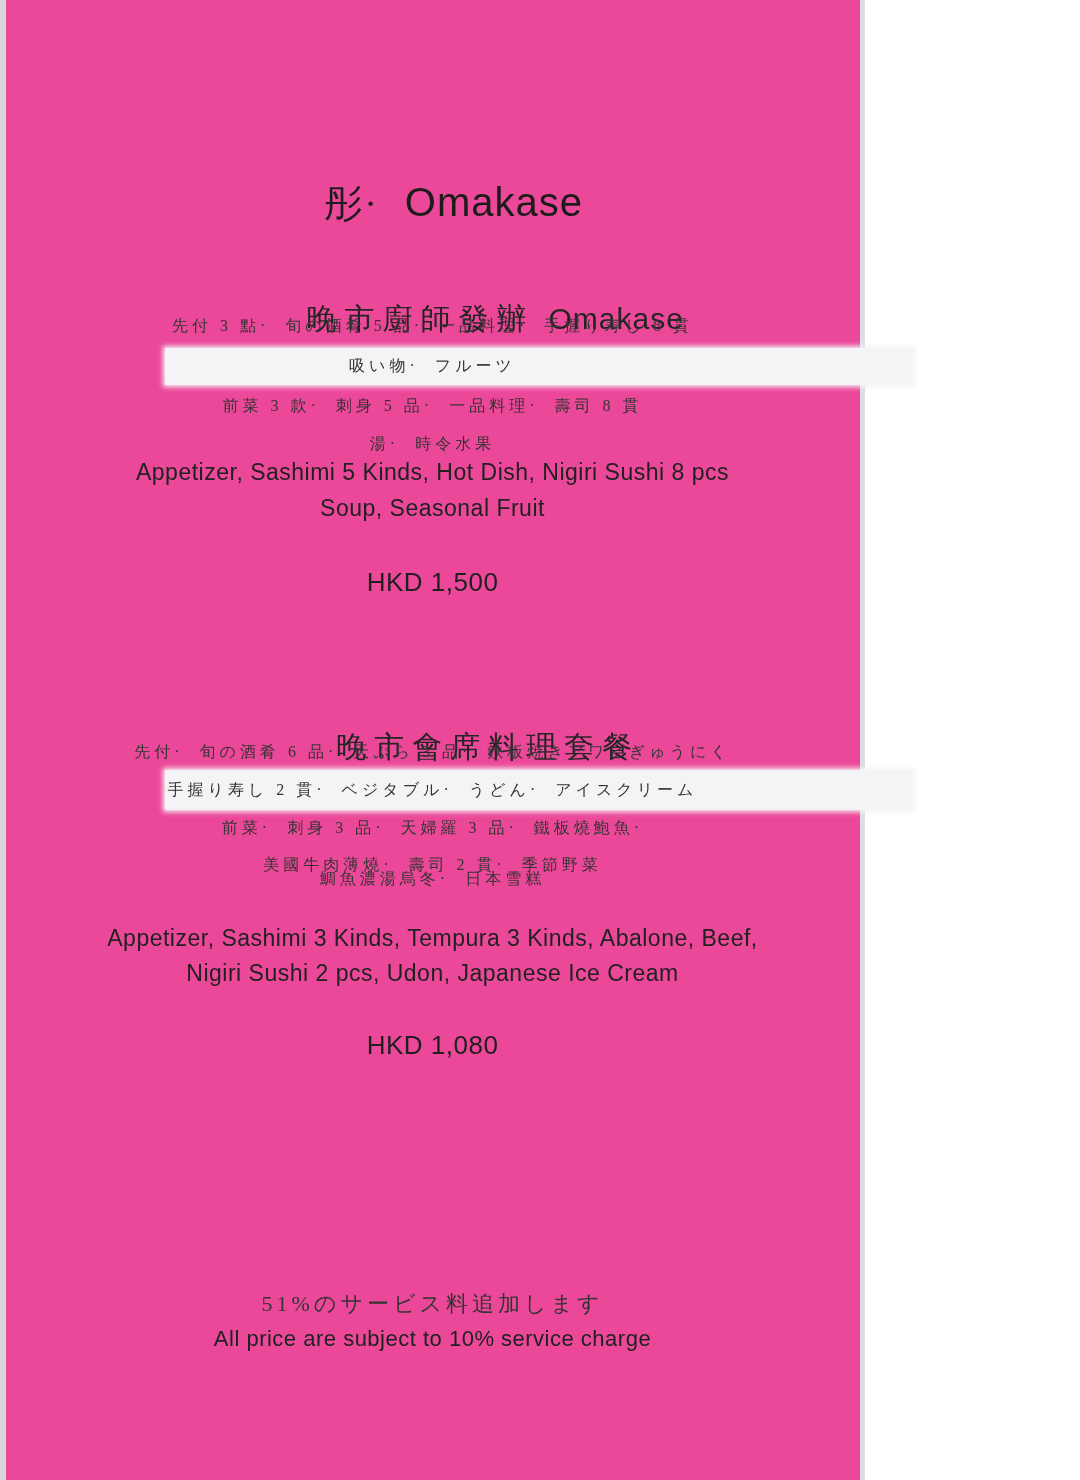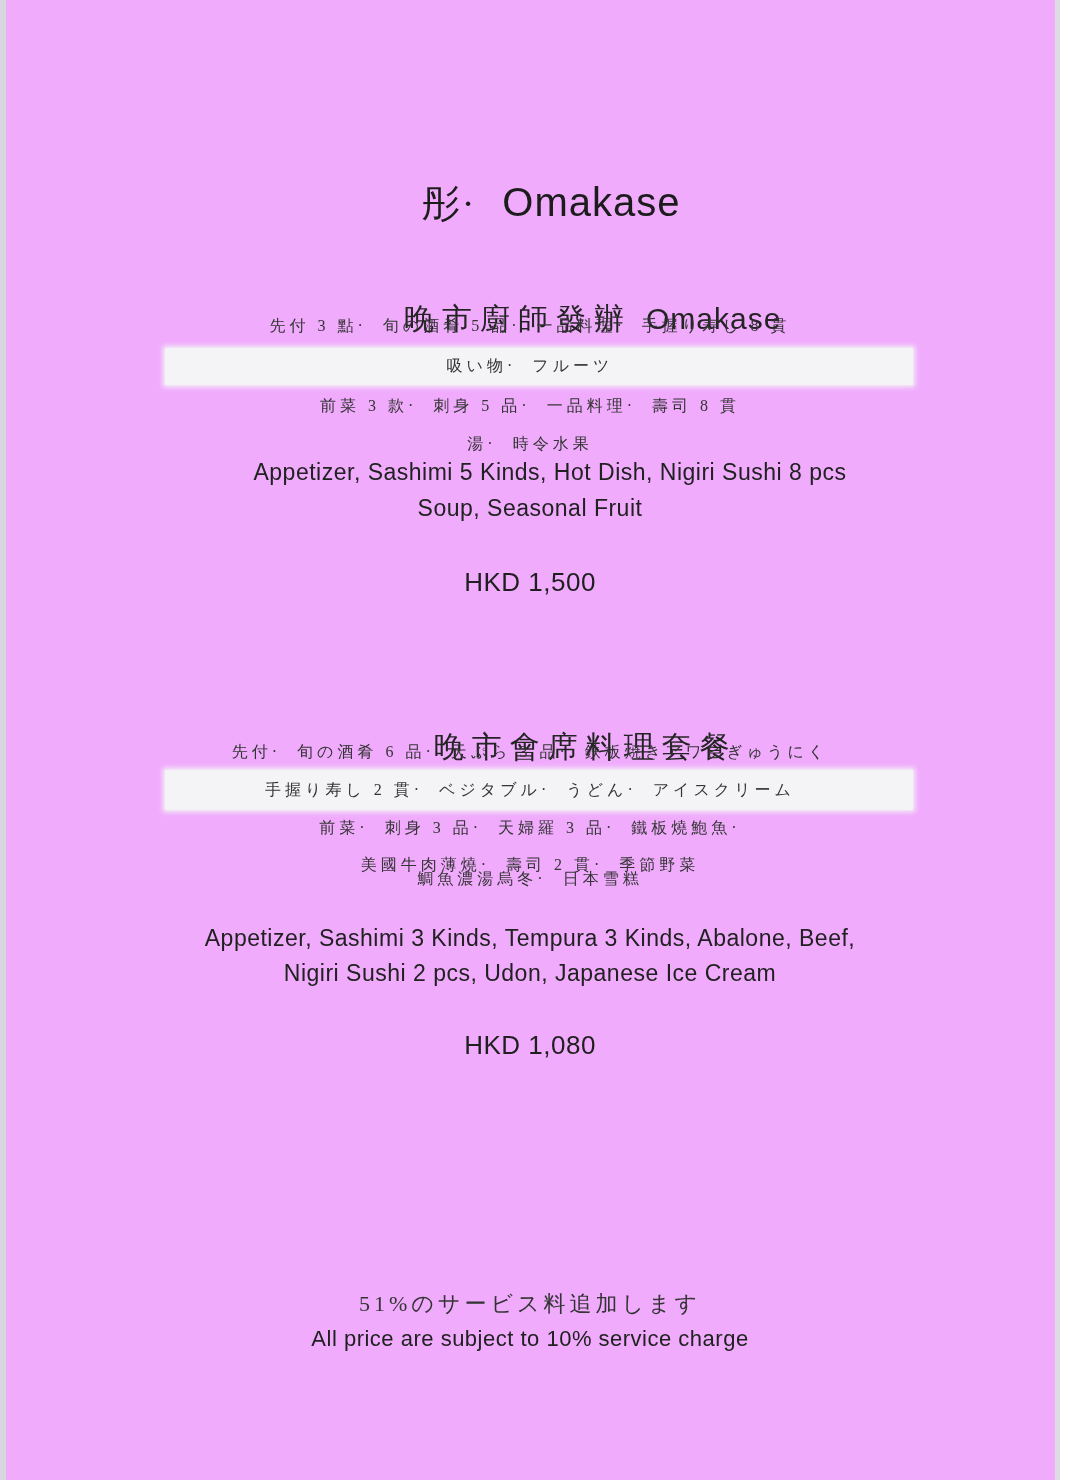--- a/index.html
+++ b/index.html
@@ -4,22 +4,22 @@
 <style>
   html, body { margin: 0; padding: 0; }
   body {
     width: 1080px; height: 1480px;
     background: #ffffff;
     font-family: "Liberation Sans", sans-serif;
     overflow: hidden;
   }
   .menu-page {
     position: relative;
-    width: 1060px; height: 1480px;
-    background: #f0abfc;
+    width: 865px; height: 1480px;
+    background: #ec4899;
   }
   .edge-strip {
     position: absolute; top: 0; height: 100%;
     background: #d7d7df;
   }
   .edge-strip.left  { left: 0; width: 6px; }
   .edge-strip.right { right: 0; width: 5px; background: #dcdce3; }
 
   .line {
     position: absolute;
@@ -65,21 +65,21 @@
   }
   .band-1 { top: 348px; height: 37px; }
   .band-2 { top: 770px; height: 40px; }
 
   
   .h1      { top: 250px; }
   .s1-l1   { top: 306px; }
   .s1-l2   { top: 346px; }
   .s1-l3   { top: 386px; }
   .s1-l4   { top: 424px; }
-  .s1-e1   { top: 452px; padding-left: 20px; }
+  .s1-e1   { top: 452px; }
   .s1-e2   { top: 488px; }
   .s1-price{ top: 562px; }
 
   
   .h2      { top: 678px; }
   .s2-l1   { top: 732px; }
   .s2-l2   { top: 770px; }
   .s2-l3   { top: 808px; }
   .s2-l4   { top: 845px; }
   .s2-l5   { top: 859px; }

